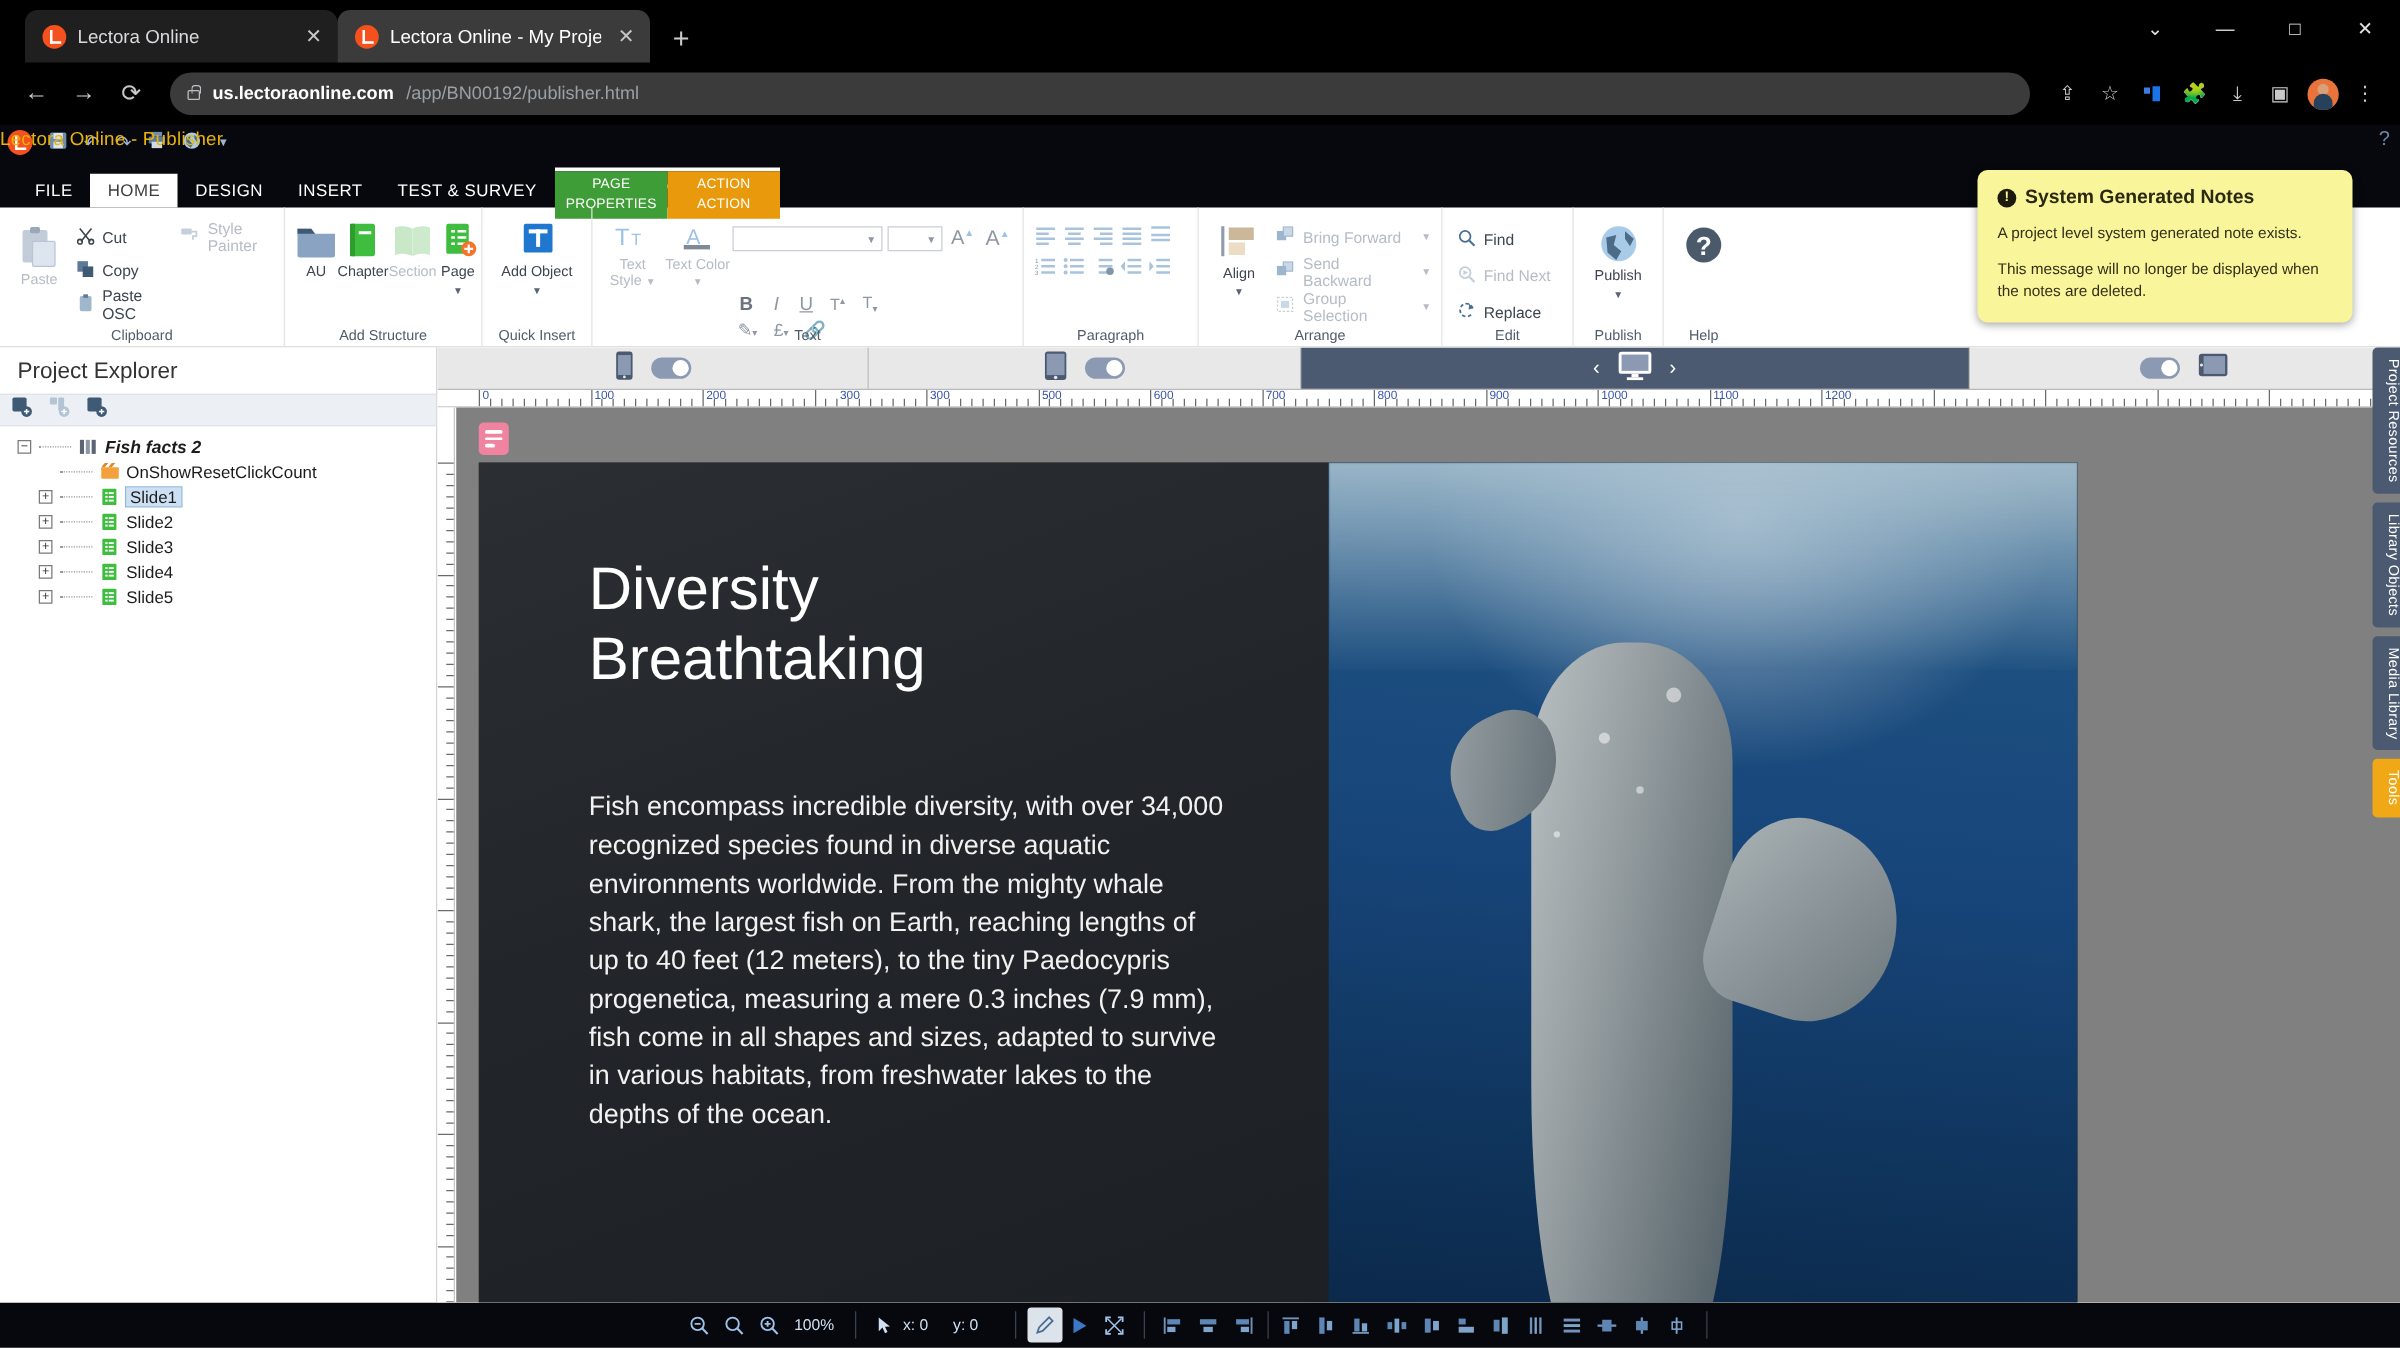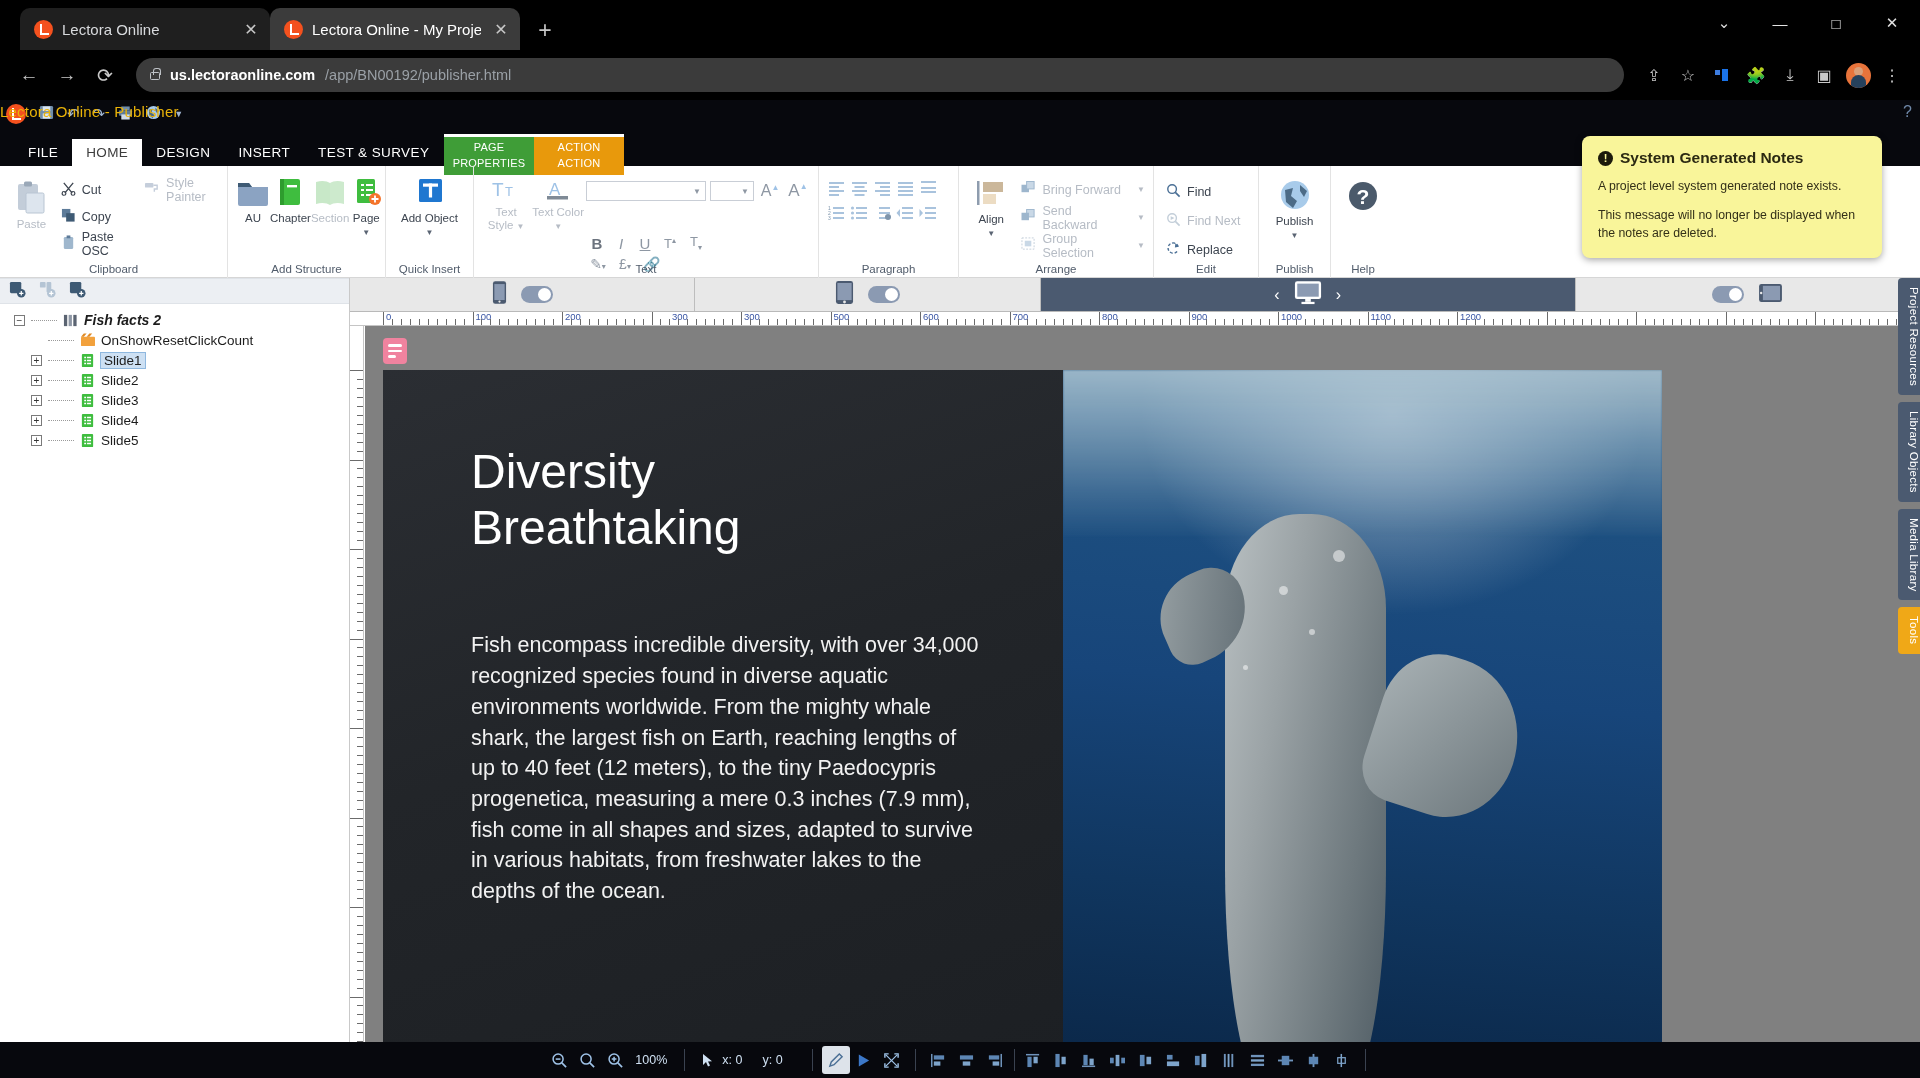--- a/index.html
+++ b/index.html
@@ -616,20 +616,21 @@
       <span class="warn-dot">!</span>
       <span>System Generated Notes</span>
     </h3>
     <p>A project level system generated note exists.</p>
     <p>This message will no longer be displayed when the notes are deleted.</p>
   </div>
 
   <div id="main">
 
     <div id="explorer">
+      <div id="explorer-title">Project Explorer</div>
       <div id="explorer-tools">
         <span><svg width="17" height="17" viewBox="0 0 18 18">
               <rect x="1" y="1" width="12" height="12" rx="1.5" fill="#3e5a74"></rect>
               <circle cx="13" cy="13" r="4.5" fill="#3e5a74"></circle>
               <path d="M13 10.7v4.6M10.7 13h4.6" stroke="#fff" stroke-width="1.3"></path>
             </svg></span>
         <span><svg width="17" height="17" viewBox="0 0 18 18">
               <rect x="1" y="1" width="6" height="6" rx="1" fill="#b4c4d4"></rect>
               <rect x="8" y="1" width="5" height="11" rx="1" fill="#b4c4d4"></rect>
               <circle cx="13" cy="13" r="4.5" fill="#b4c4d4"></circle>

